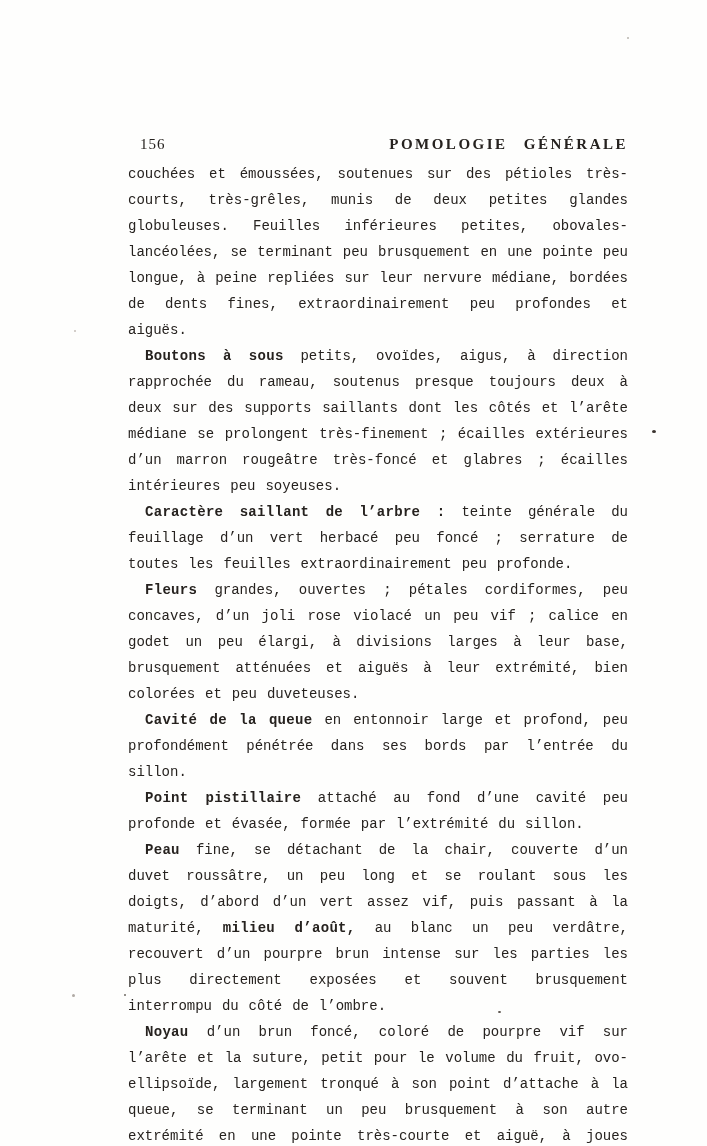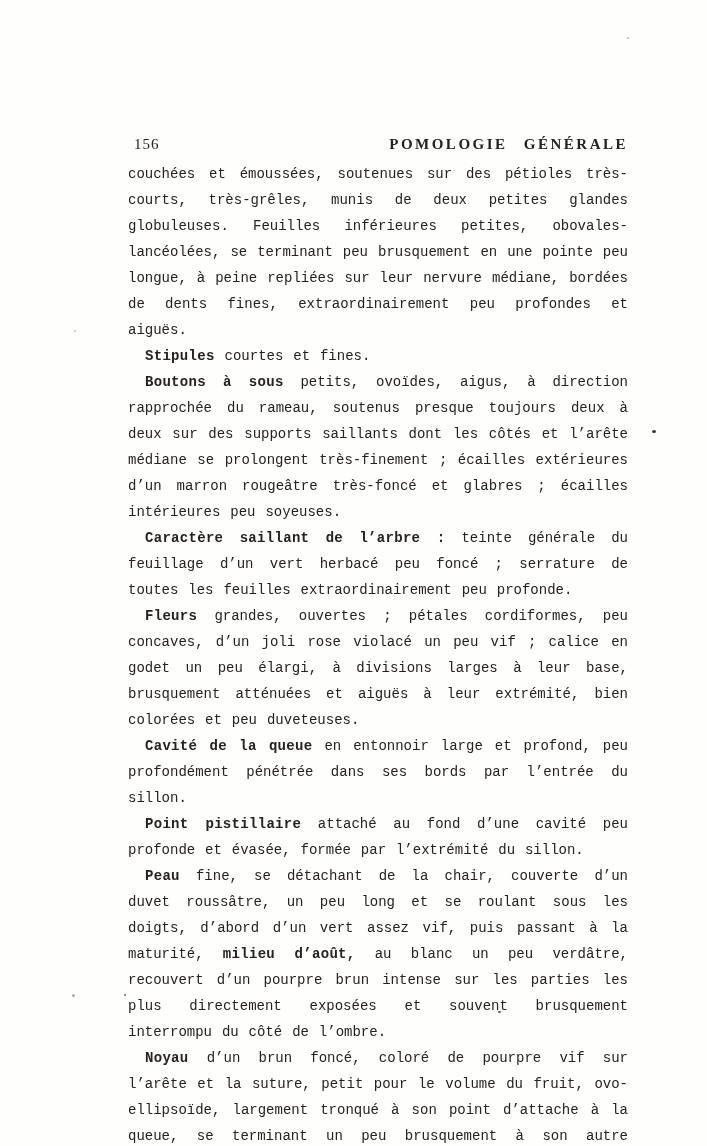--- a/index.html
+++ b/index.html
@@ -20,21 +20,21 @@
     position: absolute;
     top: 134px;
     left: 128px;
     width: 500px;
     height: 20px;
     font-size: 15px;
     line-height: 20px;
   }
   .page-number {
     position: absolute;
-    left: 6px;
+    left: 12px;
     top: 0;
     font-size: 15px;
     letter-spacing: 1px;
   }
   .running-title {
     display: block;
     text-align: right;
     font-size: 15px;
     font-weight: 700;
     letter-spacing: 2.5px;
@@ -81,21 +81,20 @@
 <div class="page">
 
   <div class="running-head">
     <span class="page-number">156</span>
     <span class="running-title">POMOLOGIE GÉNÉRALE</span>
   </div>
 
   <div class="text-block">
     <p class="para first"><b></b><span>couchées et émoussées, soutenues sur des pétioles très-courts, très-grêles, munis de deux petites glandes globuleuses. Feuilles inférieures petites, obovales-lancéolées, se terminant peu brusquement en une pointe peu longue, à peine repliées sur leur nervure médiane, bordées de dents fines, extraordinairement peu profondes et aiguës.</span></p>
 
-    <p class="para"><b>Stipules</b><span> courtes et fines.</span></p>
 
     <p class="para"><b>Boutons à sous</b><span> petits, ovoïdes, aigus, à direction rapprochée du rameau, soutenus presque toujours deux à deux sur des supports saillants dont les côtés et l’arête médiane se prolongent très-finement ; écailles extérieures d’un marron rougeâtre très-foncé et glabres ; écailles intérieures peu soyeuses.</span></p>
 
     <p class="para"><b>Caractère saillant de l’arbre :</b><span> teinte générale du feuillage d’un vert herbacé peu foncé ; serrature de toutes les feuilles extraordinairement peu profonde.</span></p>
 
     <p class="para"><b>Fleurs</b><span> grandes, ouvertes ; pétales cordiformes, peu concaves, d’un joli rose violacé un peu vif ; calice en godet un peu élargi, à divisions larges à leur base, brusquement atténuées et aiguës à leur extrémité, bien colorées et peu duveteuses.</span></p>
 
 
     <p class="para"><b>Cavité de la queue</b><span> en entonnoir large et profond, peu profondément pénétrée dans ses bords par l’entrée du sillon.</span></p>
 

